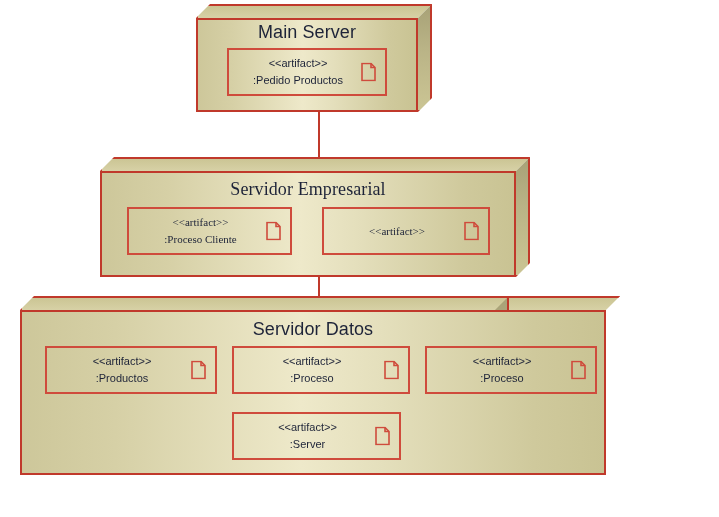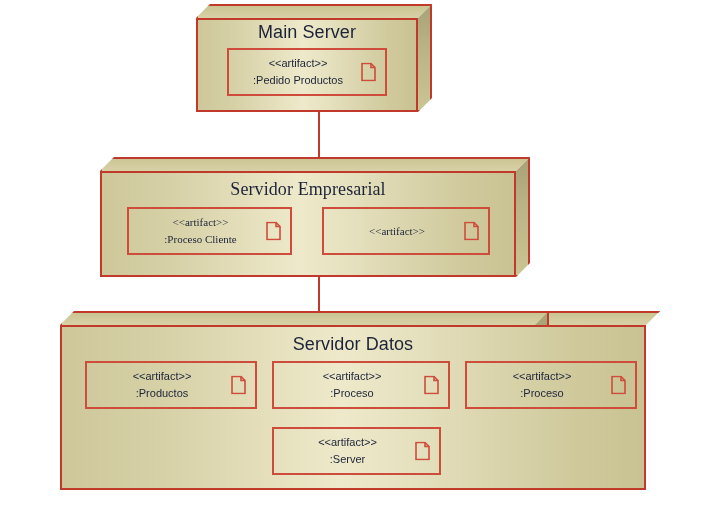--- a/index.html
+++ b/index.html
@@ -193,21 +193,21 @@
 
   <div class="connector" style="left:307px; top:277px; width:24px; height:54px;">
     <div class="connector-line" style="height:44px;"></div>
     <div class="connector-head">
       <svg viewBox="0 0 22 22" width="22" height="22" aria-hidden="true">
         <path d="M11 21 L2 5 L11 10 L20 5 Z" fill="#c0392b"></path>
       </svg>
     </div>
   </div>
 
-  <div class="node" style="left:20px; top:311px; width:489px; height:179px;margin-left:40px;">
+  <div class="node" style="left:20px; top:296px; width:489px; height:179px;">
     <div class="node-top" style="--depth:14px; left:0; top:0; width:600px; height:14px;"></div>
     <div class="node-right" style="--depth:14px; top:0; right:0; width:14px; height:179px;"></div>
     <div class="node-front" style="left:0; bottom:0; width:586px; height:165px;"></div>
 
     <div class="node-title" style="top:23px; width:586px;">Servidor Datos</div>
 
     <div class="artifact" style="left:25px; top:50px; width:172px; height:48px;">
       <div class="artifact-stereotype">&lt;&lt;artifact&gt;&gt;</div>
       <div class="artifact-name">:Productos</div>
       <span class="artifact-icon">

